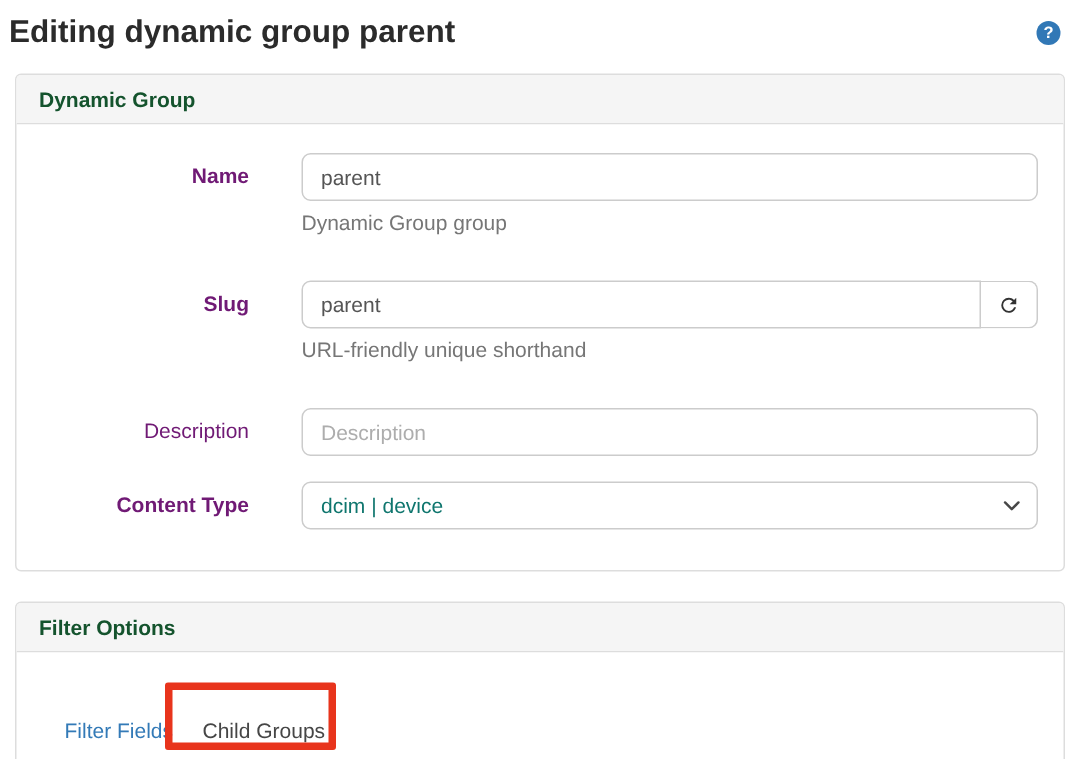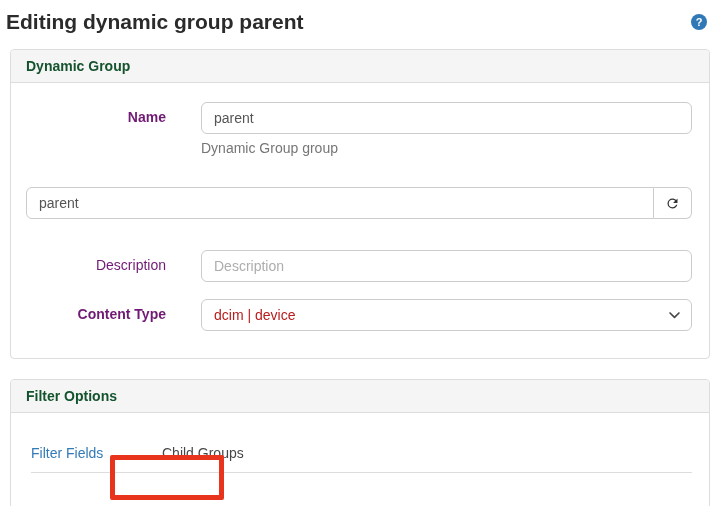--- a/index.html
+++ b/index.html
@@ -73,36 +73,35 @@
     border-radius: 0 6px 6px 0;
     background: #fff; cursor: pointer;
     display: flex; align-items: center; justify-content: center;
     padding: 0;
   }
 
   .select-wrap { position: relative; }
   .form-select {
     appearance: none; -webkit-appearance: none; -moz-appearance: none;
     display: block; width: 100%; height: 32px;
-    padding: 5px 30px 5px 12px; font-size: 14px; color: #b91c1c;
+    padding: 5px 30px 5px 12px; font-size: 14px; color: #0f766e;
     background: #fff; border: 1px solid #ccc; border-radius: 6px;
     outline: none; font-family: inherit; cursor: pointer;
   }
   .chevron-icon {
     position: absolute; right: 11px; top: 50%; transform: translateY(-50%);
     pointer-events: none; line-height: 0;
   }
 
   
   .panel-filter { margin-top: 20px; height: 130px; }
   .tabs-body { padding: 22px 17px 0 20px; }
   .nav-tabs {
-    display: flex; list-style: none; margin: 0; padding: 0;
+    display: flex; list-style: none; margin: 12px; padding: 0;
     border-bottom: 1px solid #ddd;
-    gap: 39px;
   }
   .nav-tabs li { margin: 0; }
   .nav-tabs li.tab-first { width: 92px; flex: 0 0 92px; }
   .tab-link {
     display: block; padding: 10px 0; font-size: 14px; line-height: 17px;
     text-decoration: none; cursor: pointer; white-space: nowrap;
   }
   .tab-link.inactive { color: #337ab7; }
   .tab-link.active { color: #464646; }
 
@@ -129,31 +128,33 @@
 
     <div class="form-row mb-lg">
       <label class="col-label required">Name</label>
       <div class="col-control">
         <input type="text" class="form-input" value="parent" style="">
         <div class="help-text">Dynamic Group group</div>
       </div>
     </div>
 
     <div class="form-row mb-lg">
+      <label class="col-label required">Slug</label>
       <div class="col-control">
         <div class="input-group">
           <input type="text" class="form-input" value="parent" style="">
           <button class="regen-btn">
             <span style="line-height:0;">
               <svg width="15" height="15" viewBox="0 0 24 24">
                 <path fill="#333" d="M17.65,6.35C16.2,4.9 14.21,4 12,4A8,8 0 0,0 4,12A8,8 0 0,0 12,20C15.73,20 18.84,17.45 19.73,14H17.65C16.83,16.33 14.61,18 12,18A6,6 0 0,1 6,12A6,6 0 0,1 12,6C13.66,6 15.14,6.69 16.22,7.78L13,11H20V4L17.65,6.35Z"></path>
               </svg>
             </span>
           </button>
         </div>
+        <div class="help-text">URL-friendly unique shorthand</div>
       </div>
     </div>
 
     <div class="form-row mb-sm">
       <label class="col-label">Description</label>
       <div class="col-control">
         <input type="text" class="form-input" placeholder="Description" style="">
       </div>
     </div>
 

